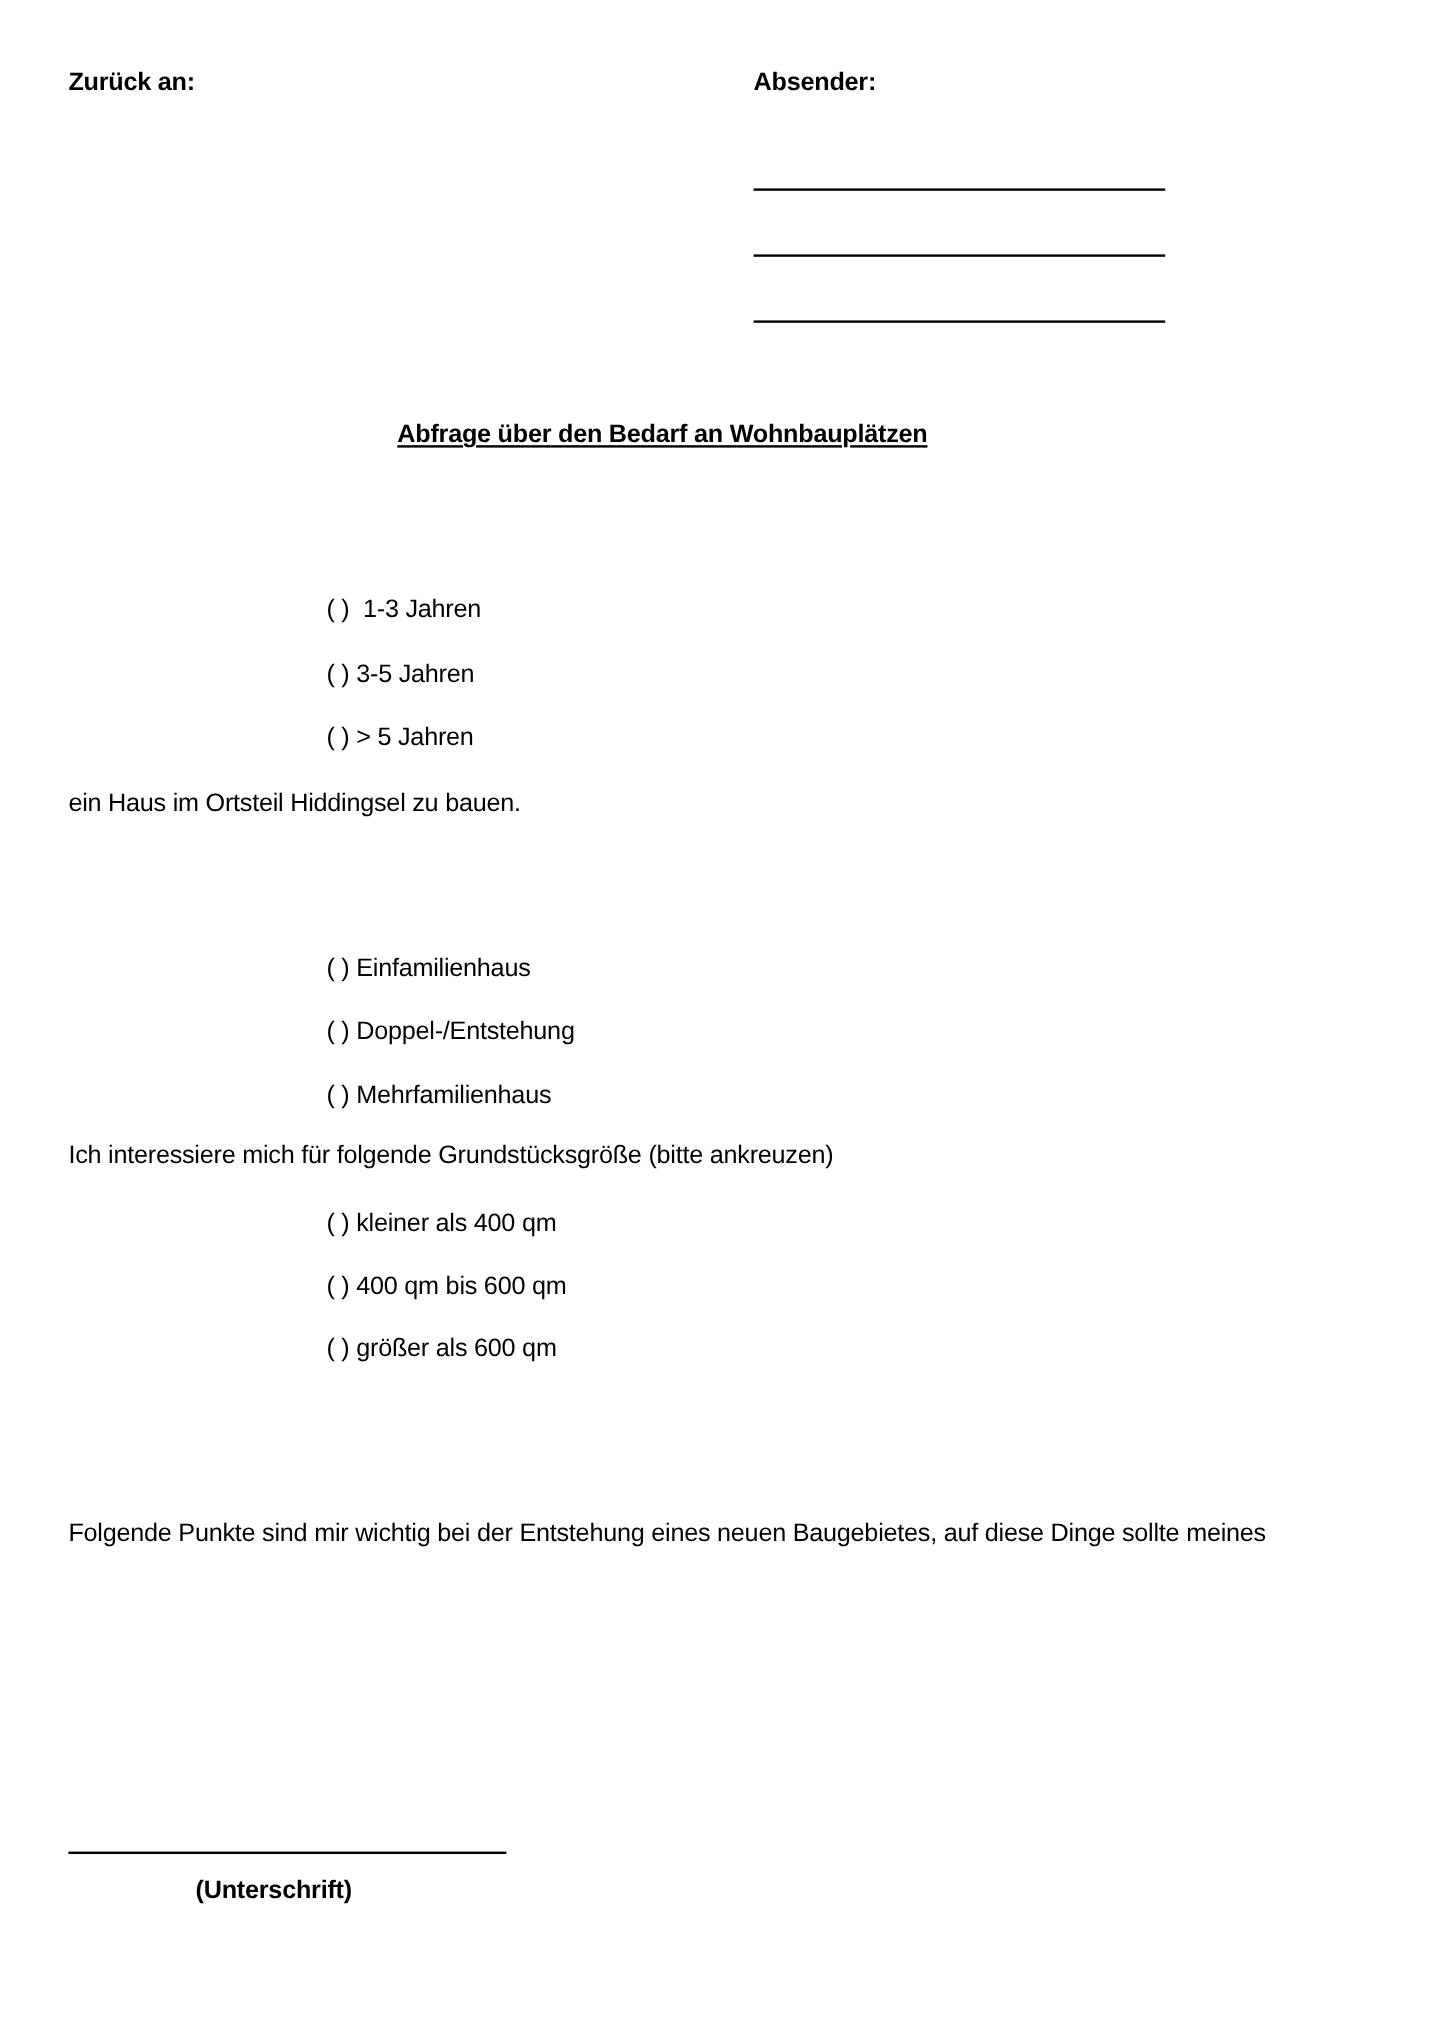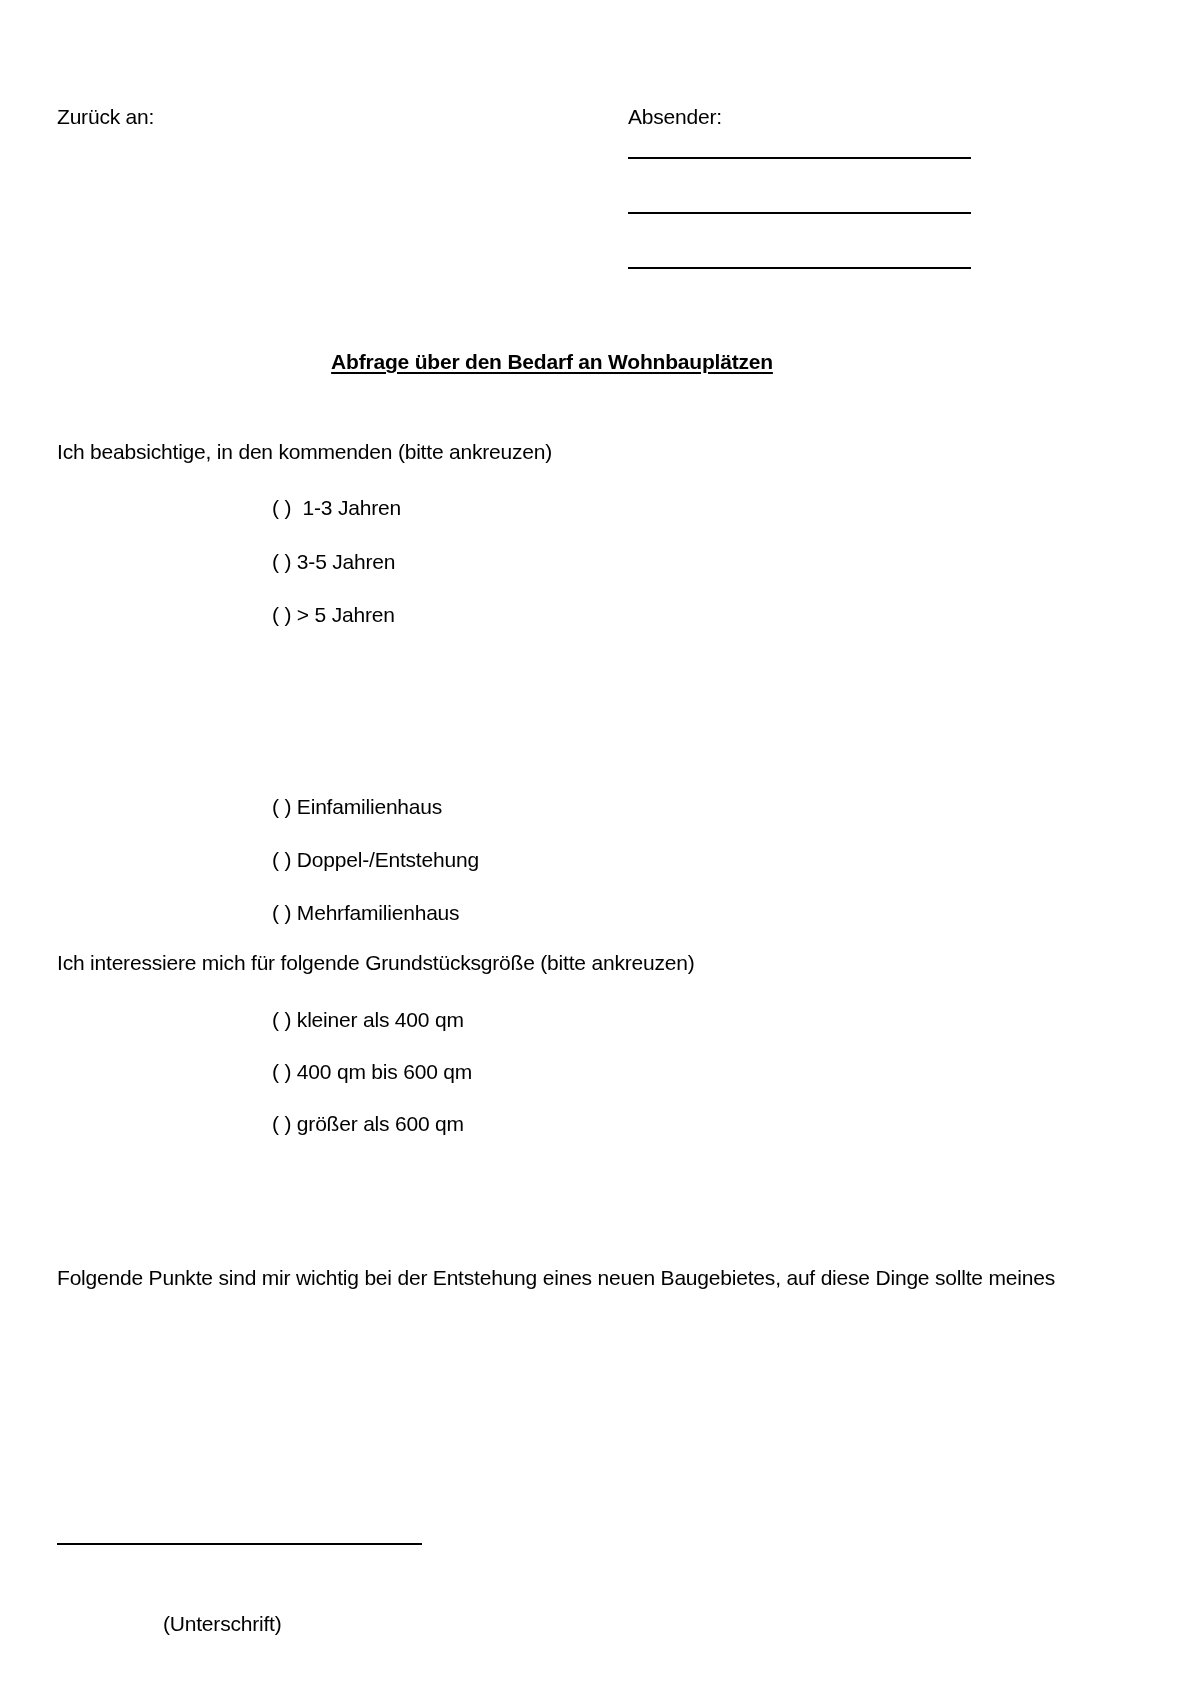--- a/index.html
+++ b/index.html
@@ -12,21 +12,21 @@
     width: 1200px;
     height: 1697px;
     background: #ffffff;
     color: #000000;
     font-family: "Liberation Sans", "DejaVu Sans", sans-serif;
     font-size: 21px;
     letter-spacing: -0.2px;
     overflow: hidden;
   }
   .abs { position: absolute; white-space: pre; }
-  .bold { font-weight: normal; margin-top: 48px; }
+  .bold { font-weight: bold; }
   .address-block { line-height: 26px; }
   .blank-line {
     position: absolute;
     left: 628px;
     width: 343px;
     height: 0;
     border-bottom: 2px solid #000000;
   }
   .doc-title {
     position: absolute;
@@ -63,26 +63,26 @@
   <div class="abs bold" style="left:628px; top:57px;">Absender:</div>
 
   <div class="blank-line" style="top:157px;"></div>
   <div class="blank-line" style="top:212px;"></div>
   <div class="blank-line" style="top:267px;"></div>
 
   <div class="doc-title">
     <span>Abfrage über den Bedarf an Wohnbauplätzen</span>
   </div>
 
-  <div class="abs" style="left:57px; top:440px;">Ich beabsichtige, in den kommenden (bitte ankreuzen)</div>
 
   <div class="abs option" style="top:496px;">( )  1-3 Jahren</div>
   <div class="abs option" style="top:550px;">( ) 3-5 Jahren</div>
   <div class="abs option" style="top:603px;">( ) &gt; 5 Jahren</div>
 
+  <div class="abs" style="left:57px; top:658px;">ein Haus im Ortsteil Hiddingsel zu bauen.</div>
 
 
   <div class="abs option" style="top:795px;">( ) Einfamilienhaus</div>
   <div class="abs option" style="top:848px;">( ) Doppel-/Entstehung</div>
   <div class="abs option" style="top:901px;">( ) Mehrfamilienhaus</div>
 
   <div class="abs" style="left:57px; top:951px;">Ich interessiere mich für folgende Grundstücksgröße (bitte ankreuzen)</div>
 
   <div class="abs option" style="top:1008px;">( ) kleiner als 400 qm</div>
   <div class="abs option" style="top:1060px;">( ) 400 qm bis 600 qm</div>

